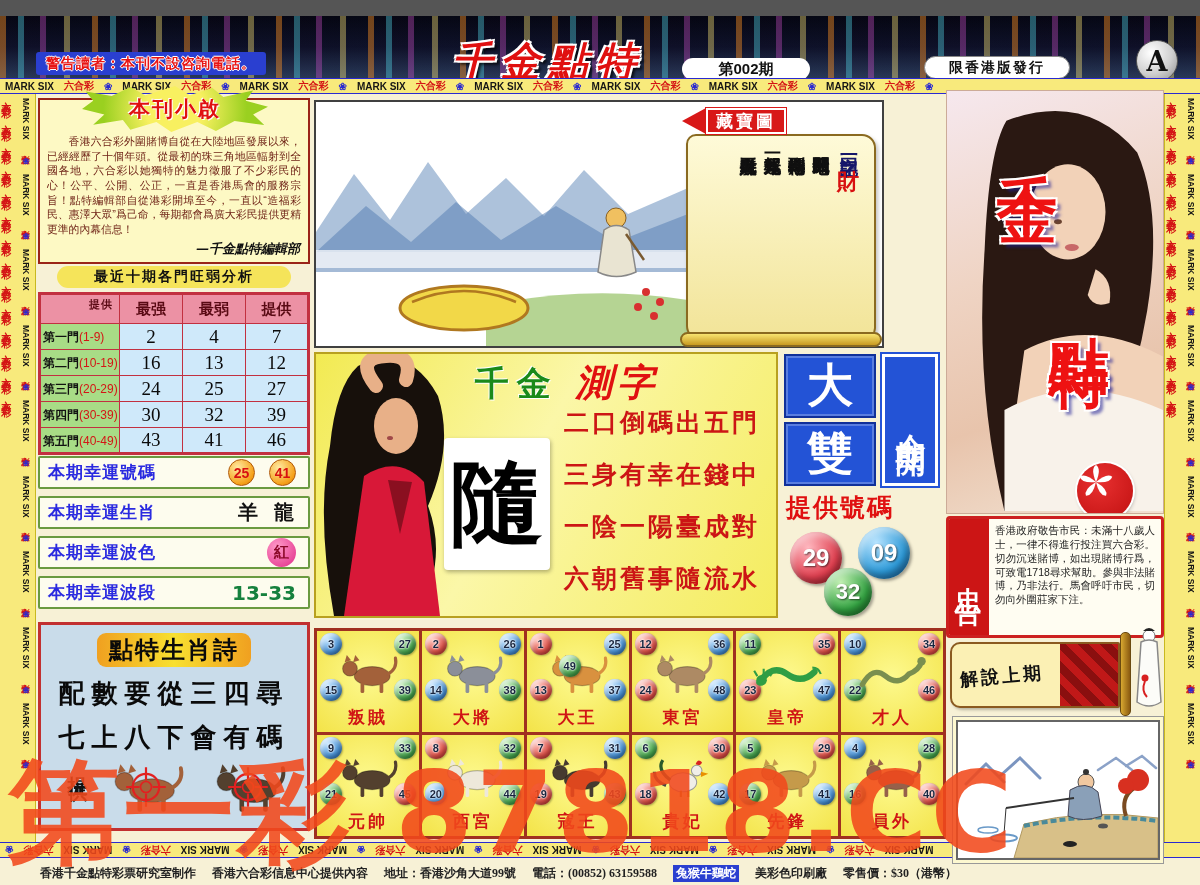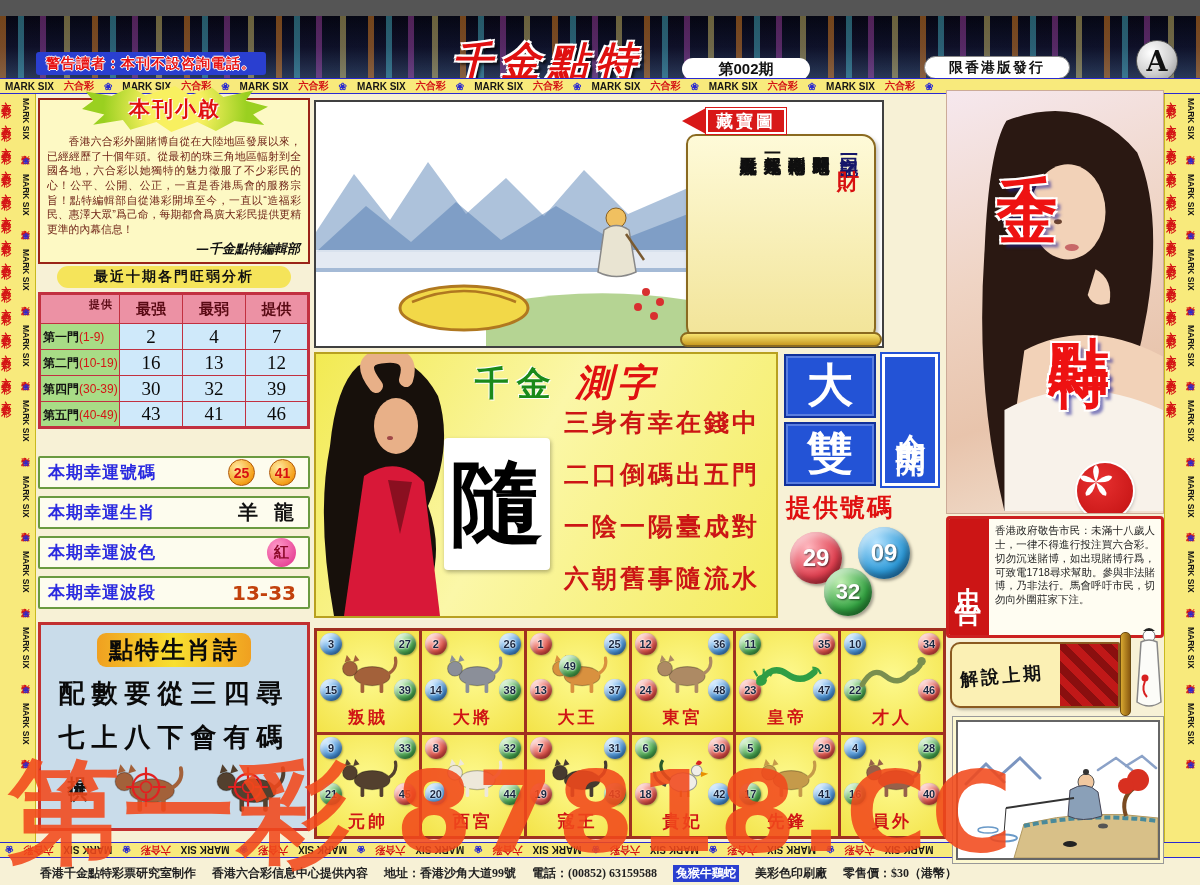--- a/index.html
+++ b/index.html
@@ -51,21 +51,21 @@
 td.rl em{font-style:normal;font-size:12px;color:#d41515}
 td.rv{text-align:center;font:19px "Liberation Serif",serif;color:#0a0a0a;width:64px}
 
 
 .lucky{position:absolute;left:38px;top:440px;width:272px;display:flex;flex-direction:column;gap:7px;z-index:2}
 .lucky-row{height:33px;background:#fdfcee;border:2px solid #6a9a40;border-radius:2px;display:flex;align-items:center;justify-content:space-between;padding:0 8px}
 .llabel{font:bold 17px "Liberation Sans",sans-serif;color:#2a2ae0;letter-spacing:1px}
 .lvals{display:flex;gap:14px;align-items:center;margin-right:4px}
 .lball{width:27px;height:27px;border-radius:50%;background:radial-gradient(circle at 35% 30%,#ffe9a0,#f5a018 70%,#c87008);border:1px solid #b05808;display:flex;align-items:center;justify-content:center;font:bold 14px "Liberation Sans",sans-serif;color:#d81010}
 .ltext{font:bold 20px "DejaVu Serif",serif;letter-spacing:16px;color:#111;margin-right:-14px}
-.lrange{font:bold 20px "DejaVu Sans",sans-serif;color:#c2410c}
+.lrange{font:bold 20px "DejaVu Sans",sans-serif;color:#15803d}
 .wavec{width:29px;height:29px;border-radius:50%;background:radial-gradient(circle at 35% 30%,#ff9ac8,#e02a88);display:flex;align-items:center;justify-content:center;font:bold 15px "Liberation Sans",sans-serif;color:#8a0828}
 
 
 .zpoem{position:absolute;left:38px;top:606px;width:272px;height:209px;background:#c9dcea;border:3px solid #c23030;z-index:2}
 .zpoem-title{margin:8px auto 0;width:fit-content;padding:1px 12px;background:linear-gradient(90deg,#f0a020,#f8e030,#f0a020);border-radius:9px;font:800 24px "Liberation Sans",sans-serif;color:#0a0a0a;letter-spacing:2px}
 .zpoem-line{text-align:center;font:bold 26px "DejaVu Serif",serif;letter-spacing:7px;color:#0a0a0a;margin-top:9px;white-space:nowrap}
 .zpoem-bottom{display:flex;align-items:center;margin-top:4px;padding:0 8px}
 .provide-v{writing-mode:vertical-rl;font:bold 20px "Liberation Sans",sans-serif;color:#111;letter-spacing:6px;height:56px;margin-left:16px}
 .poem-animal{position:relative;width:92px;height:58px;margin-left:10px}
 .poem-animal svg{width:100%;height:100%}
@@ -251,20 +251,26 @@
             <td class="rl"><span>第一門</span><em>(1-9)</em></td>
             <td class="rv">2</td>
             <td class="rv">4</td>
             <td class="rv">7</td>
           </tr>
           <tr>
             <td class="rl"><span>第二門</span><em>(10-19)</em></td>
             <td class="rv">16</td>
             <td class="rv">13</td>
             <td class="rv">12</td>
+          </tr>
+          <tr>
+            <td class="rl"><span>第三門</span><em>(20-29)</em></td>
+            <td class="rv">24</td>
+            <td class="rv">25</td>
+            <td class="rv">27</td>
           </tr>
           <tr>
             <td class="rl"><span>第四門</span><em>(30-39)</em></td>
             <td class="rv">30</td>
             <td class="rv">32</td>
             <td class="rv">39</td>
           </tr>
           <tr>
             <td class="rl"><span>第五門</span><em>(40-49)</em></td>
             <td class="rv">43</td>
@@ -380,22 +386,22 @@
     <svg class="wr-woman" viewBox="0 0 150 262">
       <path d="M42 12 Q92 -12 122 42 Q138 92 112 152 Q132 205 102 262 L18 262 Q0 162 14 92 Q20 32 42 12 Z" fill="#17100b"></path>
       <ellipse cx="80" cy="72" rx="22" ry="28" fill="#e8b088"></ellipse>
       <path d="M60 32 Q38 4 70 2 Q98 0 90 26" stroke="#e8b088" stroke-width="14" fill="none" stroke-linecap="round"></path>
       <path d="M48 122 Q82 100 108 128 L124 262 L28 262 Z" fill="#d81838"></path>
       <path d="M72 126 L84 180 L96 128" fill="#8a0f20"></path>
       <ellipse cx="74" cy="84" rx="3" ry="2" fill="#a04848"></ellipse>
     </svg>
     <div class="wr-char">隨</div>
     <div class="wr-lines" id="wr-lines">
+        <div class="wr-line">二口倒碼出五門</div>
         <div class="wr-line">三身有幸在錢中</div>
-        <div class="wr-line">二口倒碼出五門</div>
         <div class="wr-line">一陰一陽臺成對</div>
         <div class="wr-line">六朝舊事隨流水</div>
       </div>
   </div>
 
   <div class="pred-big">大</div>
   <div class="pred-double">雙</div>
   <div class="pred-open">今期開</div>
   <div class="pred-label">提供號碼</div>
   <div class="pred-balls" id="pred-balls">

